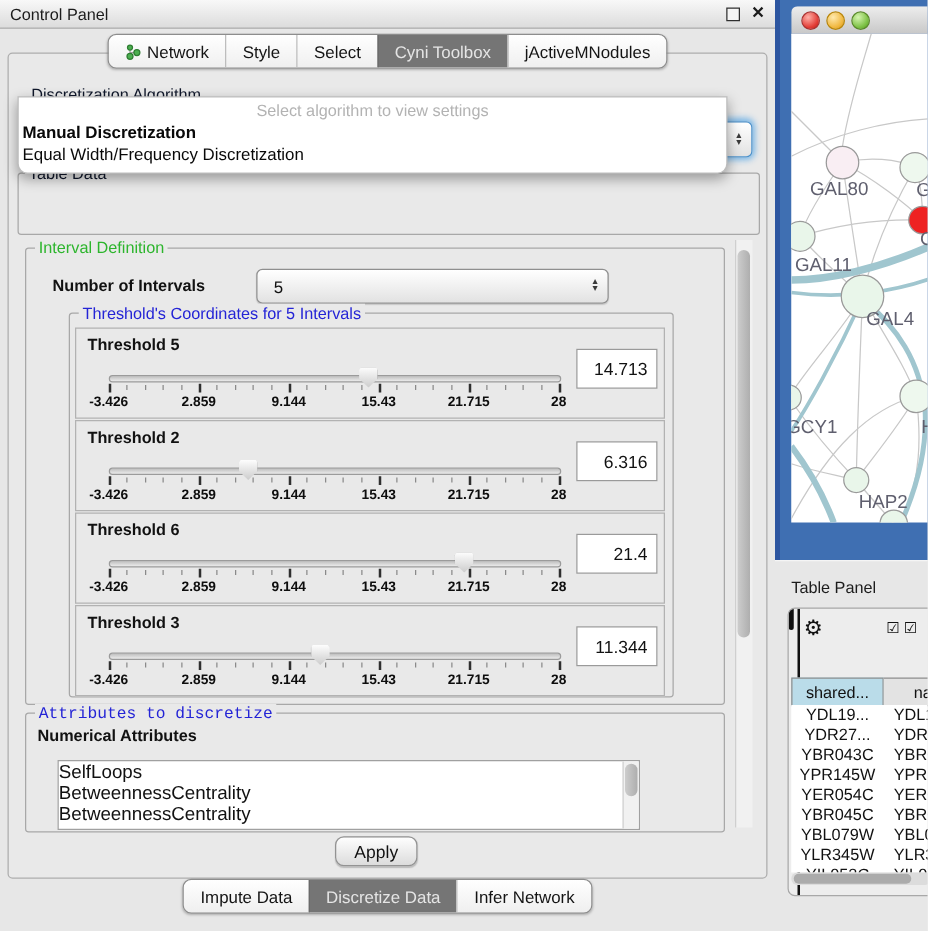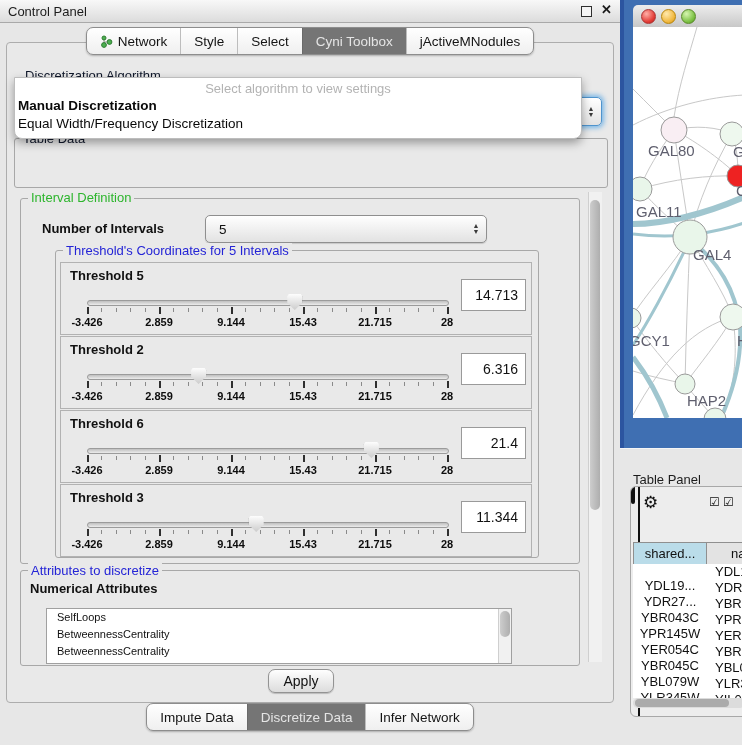--- a/index.html
+++ b/index.html
@@ -53,47 +53,47 @@
     background:linear-gradient(#fdfdfd,#cccccc);
     clip-path:polygon(10% 0,90% 0,100% 14%,100% 55%,50% 100%,0 55%,0 14%);
     filter:drop-shadow(0 0 1px #6f6f6f);}
   .tick{position:absolute;top:45px;width:1px;height:4px;background:#8a8a8a;}
   .tick.major{top:44px;height:7px;width:2px;background:#2f2f2f;}
   .tick-label{position:absolute;top:53px;font-size:11px;font-weight:bold;color:#0d0d0d;transform:translateX(-50%);white-space:nowrap;}
   .value-box{position:absolute;left:400px;top:16px;width:56px;height:30px;background:#fff;border:1px solid #9a9a9a;
     font-size:14px;text-align:right;padding-right:7px;line-height:30px;}
 
   .listbox{position:absolute;left:46px;top:608px;width:464px;height:54px;background:#fff;border:1px solid #a0a0a0;overflow:hidden;}
-  .list-item{height:17px;line-height:17px;padding-left:10px;font-size:11px;}
+  .list-item{height:17px;line-height:17px;font-size:15px;}
 
   .btn{position:absolute;display:flex;align-items:center;justify-content:center;border:1px solid #939393;
     border-radius:7px;background:linear-gradient(#fefefe,#dcdcdc);font-size:14px;box-shadow:0 1px 1px rgba(0,0,0,.2);}
 
   
   #right{left:620px;top:0;width:125px;height:745px;background:#e7e7e7;}
   #net-frame{left:0;top:0;width:125px;height:448px;background:#3f6fb2;box-shadow:inset 4px 0 0 #2c55a0;}
   #net-titlebar{left:13px;top:5px;width:112px;height:22px;background:linear-gradient(#ededed,#c8c8c8);
     border-bottom:1px solid #959595;border-radius:5px 0 0 0;}
   .tl{position:absolute;top:4px;width:13px;height:13px;border-radius:50%;}
   .tl.red{left:8px;background:radial-gradient(circle at 35% 30%,#ffb0a8,#e23b35 65%,#b22018);border:1px solid #a33;}
   .tl.yellow{left:28px;background:radial-gradient(circle at 35% 30%,#ffe9ad,#f0b73e 65%,#cd8f14);border:1px solid #b8860b;}
   .tl.green{left:48px;background:radial-gradient(circle at 35% 30%,#d6f5b0,#7bc043 65%,#539220);border:1px solid #5a8a2a;}
   #net-canvas{left:13px;top:27px;width:112px;height:391px;background:#fff;}
 
   #tp-region{left:0;top:448px;width:125px;height:297px;background:#e7e7e7;border-top:1px solid #f5f5f5;}
-  #tp-title{position:absolute;left:13px;top:23px;font-size:13px;color:#1c1c1c;}
+  #tp-title{position:absolute;left:13px;top:13px;font-size:13px;color:#1c1c1c;}
   #tp-frame{position:absolute;left:10px;top:37px;width:118px;height:229px;background:#ededed;
     border:1px solid #a8a8a8;border-radius:6px;overflow:hidden;}
   .tb-icon{position:absolute;color:#111;}
   .split-icon{left:46px;top:9px;width:18px;height:15px;border:2px solid #111;border-radius:2px;}
   .split-icon:before{content:"";position:absolute;left:7px;top:0;width:2px;height:100%;background:#111;}
   .th-cell{position:absolute;top:55px;height:21px;line-height:21px;font-size:13px;border:1px solid #8f8f8f;}
   #tp-rows{position:absolute;left:2px;top:77px;width:114px;height:134px;background:#fff;overflow:hidden;}
   .tp-row{height:16px;line-height:16px;display:flex;font-size:13px;}
-  .tp-c1{width:74px;text-align:center;flex:none;margin-top:14px;}
+  .tp-c1{width:74px;text-align:center;flex:none;}
   .tp-c2{padding-left:8px;flex:none;white-space:nowrap;}
   .hscroll{position:absolute;left:2px;top:211px;width:112px;height:10px;background:#dcdcdc;border-radius:5px;}
   .hscroll-thumb{position:absolute;left:2px;top:1px;width:94px;height:8px;background:#ababab;border-radius:4px;}
 </style>
 </head>
 <body>
 
 <div class="app">
 
   <div class="abs cp-titlebar">
@@ -313,21 +313,21 @@
         <div class="tick-label" style="left: 170px;">9.144</div>
         <div class="tick-label" style="left: 242px;">15.43</div>
         <div class="tick-label" style="left: 314px;">21.715</div>
         <div class="tick-label" style="left: 386px;">28</div>
         <div class="slider-thumb" style="left: 187.697px;"></div>
         <div class="value-box">11.344</div>
       </div>
     </div>
 
   <div class="fieldset" style="left:20px;top:570px;width:558px;height:94px;"></div>
-  <span class="fieldset-label lbl-blue abs" style="left:28px;top:563px;">Attributes to discretize</span>
+  <span class="fieldset-label lbl-blue abs" style="left:28px;top:563px;font-family:Liberation Mono, monospace;">Attributes to discretize</span>
   <span class="abs" style="left:30px;top:581px;font-weight:bold;z-index:2;">Numerical Attributes</span>
   <div class="listbox">
     <div id="attr-items">
         <div class="list-item">SelfLoops</div>
         <div class="list-item">BetweennessCentrality</div>
         <div class="list-item">BetweennessCentrality</div>
       </div>
     <div class="abs scrollbar-v" style="right:0;top:0;width:12px;height:54px;">
       <div class="scroll-thumb-v" style="top:2px;height:26px;"></div>
     </div>

